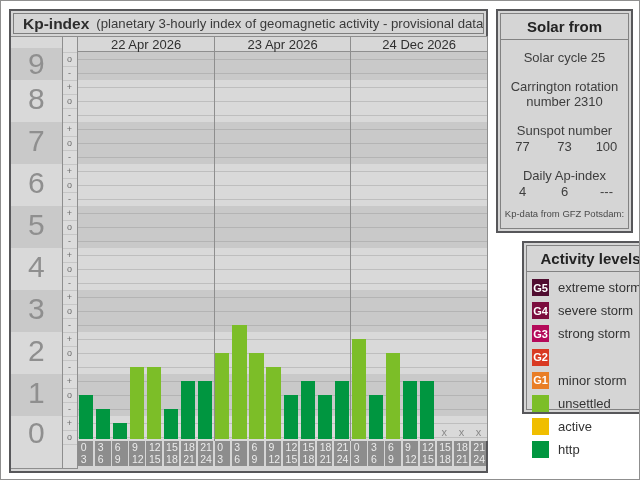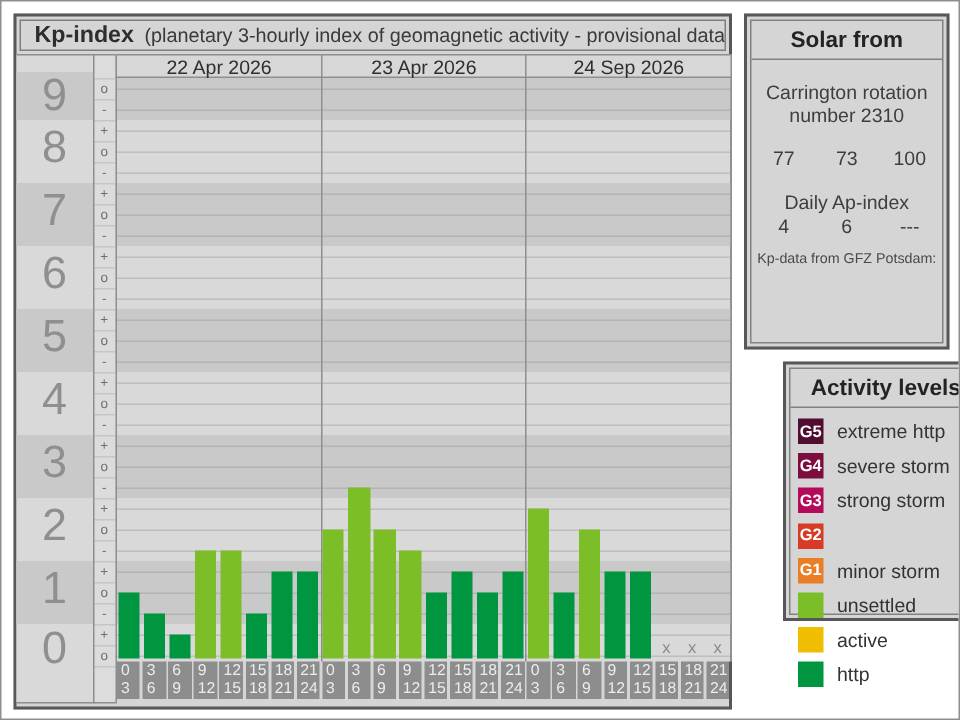--- a/index.html
+++ b/index.html
@@ -162,21 +162,21 @@
       <div style="position: absolute; left: 50.7px; top: 405px; width: 15.6px; height: 1px; background: rgb(198, 198, 198);"></div>
       <div style="position: absolute; left: 50.7px; top: 419px; width: 15.6px; height: 1px; background: rgb(198, 198, 198);"></div>
       <div style="position: absolute; left: 50.7px; top: 433px; width: 15.6px; height: 1px; background: rgb(198, 198, 198);"></div>
       <div style="position: absolute; left: 0px; top: 25px; width: 476px; height: 1px; background: rgb(142, 142, 142);"></div>
       <div style="position: absolute; left: 0px; top: 457px; width: 66.3px; height: 1px; background: rgb(142, 142, 142);"></div>
       <div style="position: absolute; left: 50.7px; top: 25px; width: 1px; height: 433px; background: rgb(142, 142, 142);"></div>
       <div style="position: absolute; left: 66.3px; top: 25px; width: 1px; height: 433px; background: rgb(142, 142, 142);"></div>
       <div style="position: absolute; left: 476px; top: 25px; width: 1px; height: 405px; background: rgb(142, 142, 142);"></div>
       <div style="position: absolute; left: 66.3px; top: 25px; width: 137.567px; height: 16px; box-sizing: border-box; border: 1px solid rgb(142, 142, 142); background: rgb(215, 215, 215); display: flex; align-items: center; justify-content: center; font-size: 13px; color: rgb(47, 47, 47);">22 Apr 2026</div>
       <div style="position: absolute; left: 202.867px; top: 25px; width: 137.567px; height: 16px; box-sizing: border-box; border: 1px solid rgb(142, 142, 142); background: rgb(215, 215, 215); display: flex; align-items: center; justify-content: center; font-size: 13px; color: rgb(47, 47, 47);">23 Apr 2026</div>
-      <div style="position: absolute; left: 339.433px; top: 25px; width: 137.567px; height: 16px; box-sizing: border-box; border: 1px solid rgb(142, 142, 142); background: rgb(215, 215, 215); display: flex; align-items: center; justify-content: center; font-size: 13px; color: rgb(47, 47, 47);">24 Sep 2026</div>
+      <div style="position: absolute; left: 339.433px; top: 25px; width: 137.567px; height: 16px; box-sizing: border-box; border: 1px solid rgb(142, 142, 142); background: rgb(215, 215, 215); display: flex; align-items: center; justify-content: center; font-size: 13px; color: rgb(47, 47, 47);">24 Dec 2026</div>
       <div style="position: absolute; left: 202.867px; top: 41px; width: 1px; height: 389px; background: rgb(142, 142, 142);"></div>
       <div style="position: absolute; left: 339.433px; top: 41px; width: 1px; height: 389px; background: rgb(142, 142, 142);"></div>
       <div style="position: absolute; left: 67.7px; top: 384px; width: 14.2px; height: 43.5px; background: rgb(0, 150, 64);"></div>
       <div style="position: absolute; left: 67.2px; top: 430px; width: 15.3px; height: 25px; background: rgb(141, 141, 141); color: rgb(236, 236, 236); font-size: 10.5px; line-height: 11.5px; padding-top: 1px; padding-left: 2.5px; box-sizing: border-box;">
         <div>0</div>
         <div>3</div>
       </div>
       <div style="position: absolute; left: 84.7708px; top: 398px; width: 14.2px; height: 29.5px; background: rgb(0, 150, 64);"></div>
       <div style="position: absolute; left: 84.2708px; top: 430px; width: 15.3px; height: 25px; background: rgb(141, 141, 141); color: rgb(236, 236, 236); font-size: 10.5px; line-height: 11.5px; padding-top: 1px; padding-left: 2.5px; box-sizing: border-box;">
         <div>3</div>
@@ -292,25 +292,27 @@
         <div>21</div>
         <div>24</div>
       </div>
     </div>
 </div>
 
 <div class="panel" id="solar-panel">
   <div class="side-inner">
     <div class="ptitle">Solar from</div>
     <div class="pbody">
+      <div class="sline">Solar cycle 25</div>
       <div class="sgroup">
         <div>Carrington rotation</div>
         <div>number 2310</div>
       </div>
       <div class="sgroup">
+        <div>Sunspot number</div>
         <div class="vals">
           <span>77</span>
           <span>73</span>
           <span>100</span>
         </div>
       </div>
       <div class="sgroup">
         <div>Daily Ap-index</div>
         <div class="vals">
           <span>4</span>
@@ -324,21 +326,21 @@
     </div>
   </div>
 </div>
 
 <div class="panel" id="activity-panel">
   <div class="side-inner">
     <div class="ptitle">Activity levels</div>
     <div id="activity-list">
         <div class="arow">
           <span class="swatch" style="background: rgb(80, 13, 48);">G5</span>
-          <span class="alabel">extreme http</span>
+          <span class="alabel">extreme storm</span>
         </div>
         <div class="arow">
           <span class="swatch" style="background: rgb(124, 13, 62);">G4</span>
           <span class="alabel">severe storm</span>
         </div>
         <div class="arow">
           <span class="swatch" style="background: rgb(180, 10, 90);">G3</span>
           <span class="alabel">strong storm</span>
         </div>
         <div class="arow">

